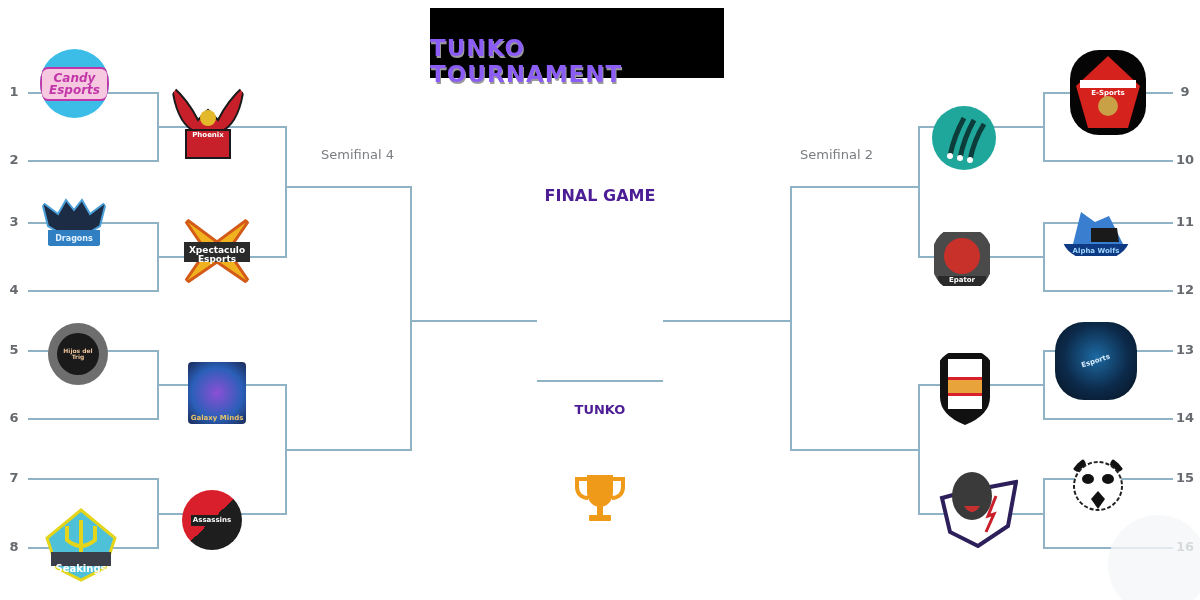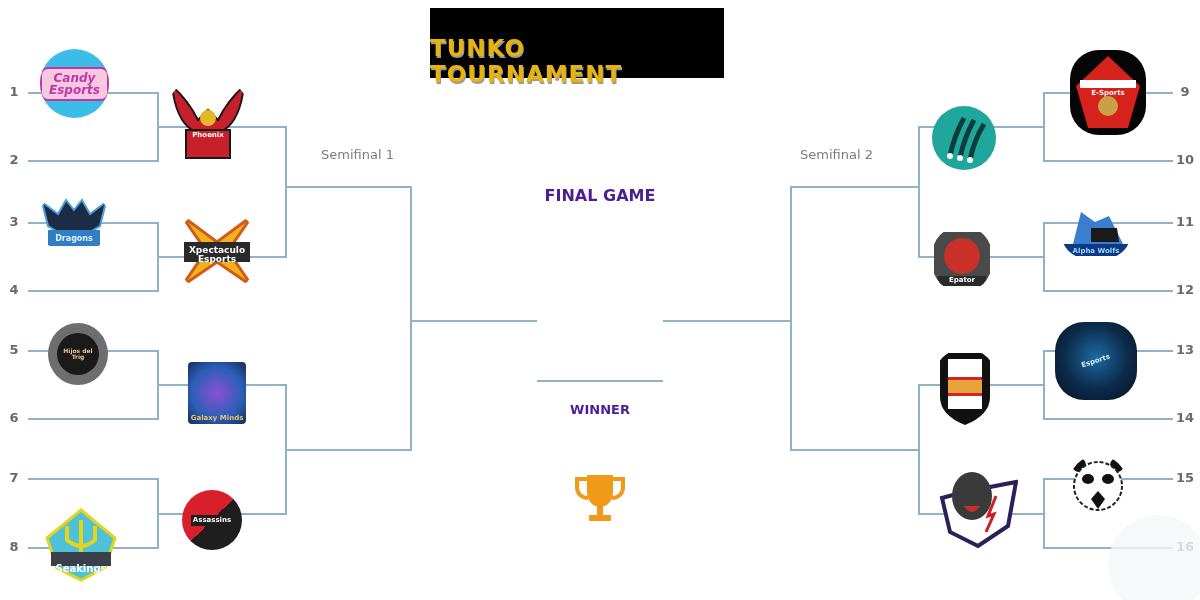--- a/index.html
+++ b/index.html
@@ -2,21 +2,21 @@
 <html><head>
 <meta charset="utf-8">
 <style>
   html,body{margin:0;padding:0;background:#ffffff;}
   body{width:1200px;height:600px;position:relative;overflow:hidden;font-family:"DejaVu Sans","Liberation Sans",sans-serif;}
   .ln{position:absolute;background:#8fb3c4;}
   .h{height:2px;}
   .v{width:2px;}
   .seed{position:absolute;font-size:13px;font-weight:bold;color:#666a6e;width:22px;text-align:center;line-height:16px;}
   .title-box{position:absolute;left:430px;top:8px;width:294px;height:70px;background:#000;display:flex;align-items:center;justify-content:center;}
-  .title-box span{color:#eab308;font-family:"DejaVu Sans",sans-serif;font-weight:bold;font-size:23px;letter-spacing:1px;text-shadow:1px 2px 0 #9a9a9a;margin-top:36px;}
+  .title-box span{color:#8b5cf6;font-family:"DejaVu Sans",sans-serif;font-weight:bold;font-size:23px;letter-spacing:1px;text-shadow:1px 2px 0 #9a9a9a;margin-top:36px;}
   .label{position:absolute;color:#7a7d80;font-size:13px;}
   .center-label{position:absolute;font-weight:bold;color:#4c1d95;text-align:center;}
   .logo{position:absolute;display:flex;align-items:center;justify-content:center;overflow:hidden;font-weight:bold;text-align:center;line-height:1;border-radius:29px;}
   .logo span{display:block;}
 </style>
 </head>
 <body>
 
 <div class="title-box">
   <span>TUNKO TOURNAMENT</span>
@@ -85,24 +85,24 @@
 <div class="seed" style="left:3px;top:539px">8</div>
 <div class="seed" style="left:1174px;top:84px">9</div>
 <div class="seed" style="left:1174px;top:152px">10</div>
 <div class="seed" style="left:1174px;top:214px">11</div>
 <div class="seed" style="left:1174px;top:282px">12</div>
 <div class="seed" style="left:1174px;top:342px">13</div>
 <div class="seed" style="left:1174px;top:410px">14</div>
 <div class="seed" style="left:1174px;top:470px">15</div>
 <div class="seed" style="left:1174px;top:539px">16</div>
 
-<div class="label" style="left:321px;top:147px">Semifinal 1</div>
+<div class="label" style="left:321px;top:147px">Semifinal 4</div>
 <div class="label" style="left:800px;top:147px">Semifinal 2</div>
 <div class="center-label" style="left:520px;top:186px;width:160px;font-size:16px">FINAL GAME</div>
-<div class="center-label" style="left:540px;top:402px;width:120px;font-size:13px">WINNER</div>
+<div class="center-label" style="left:540px;top:402px;width:120px;font-size:13px">TUNKO</div>
 
 <svg style="position:absolute;left:573px;top:472px" width="54" height="52" viewBox="0 0 54 52">
   <path d="M14 3 H40 V20 C40 30 33 35 27 35 C21 35 14 30 14 20 Z" fill="#f09a1a"></path>
   <path d="M14 7 H4 V15 C4 22 9 26 15 26" fill="none" stroke="#f09a1a" stroke-width="4"></path>
   <path d="M40 7 H50 V15 C50 22 45 26 39 26" fill="none" stroke="#f09a1a" stroke-width="4"></path>
   <rect x="24" y="34" width="6" height="9" fill="#f09a1a"></rect>
   <rect x="16" y="43" width="22" height="6" rx="1" fill="#f09a1a"></rect>
 </svg>
 
 <div class="logo" style="left:40px;top:49px;width:69px;height:69px;border-radius:50%;background:#3bbde8;">

